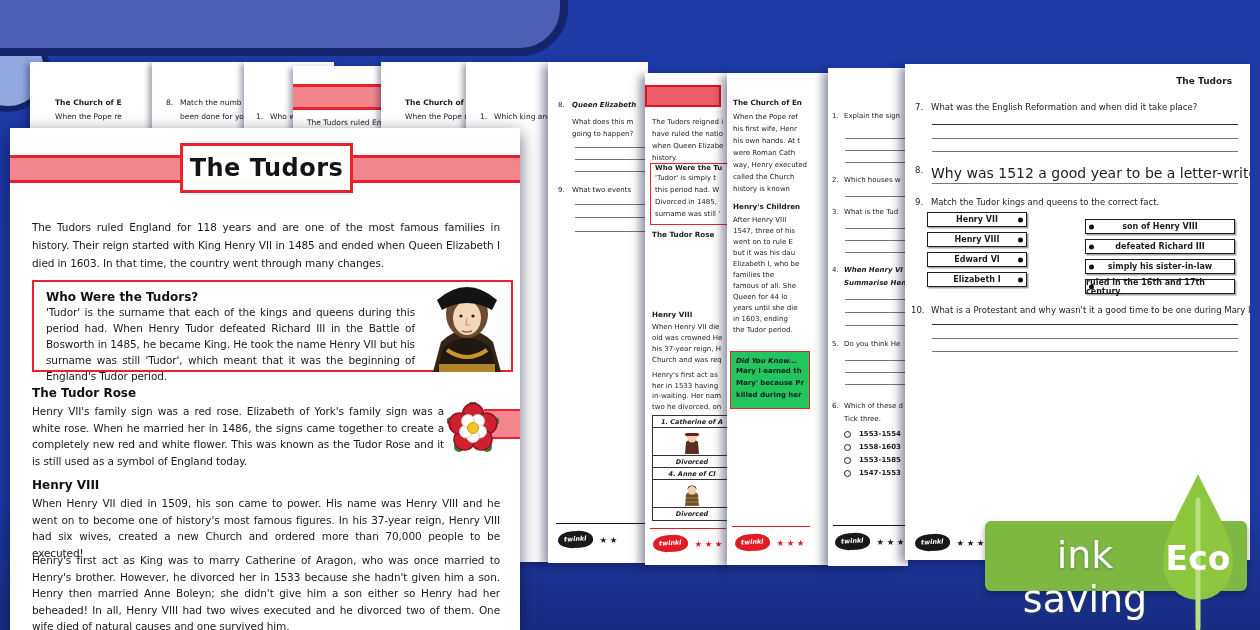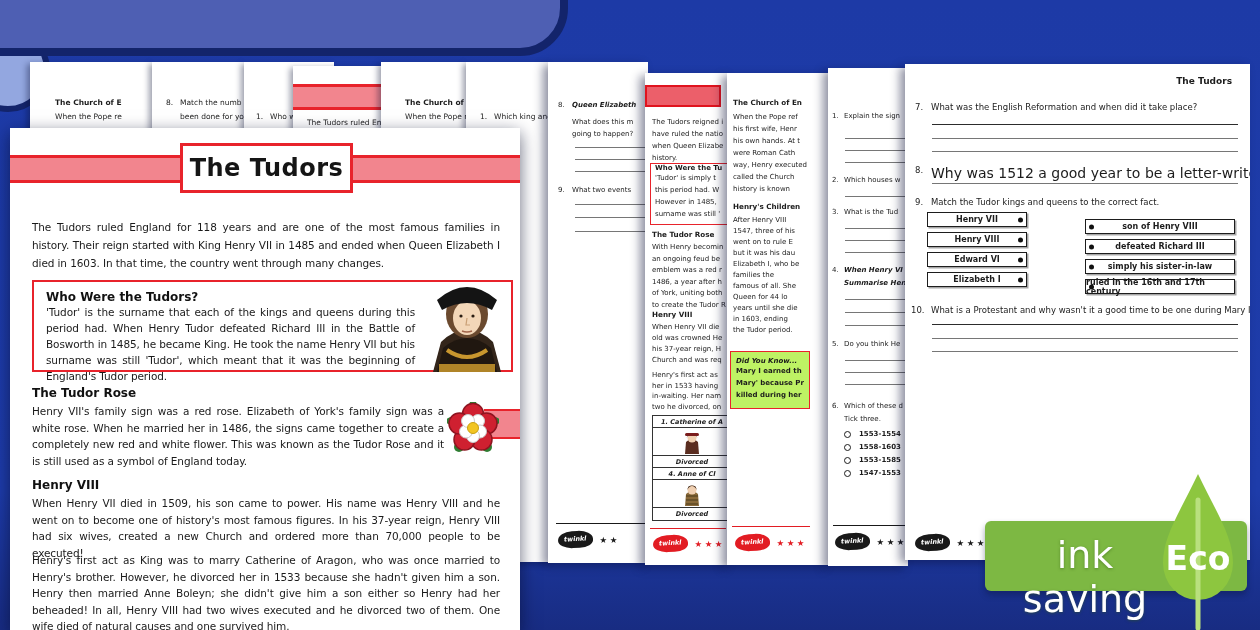--- a/index.html
+++ b/index.html
@@ -98,33 +98,25 @@
         <div class="frag">The Tudors reigned i</div>
         <div class="frag">have ruled the natio</div>
         <div class="frag">when Queen Elizabe</div>
         <div class="frag">history.</div>
       </div>
     <div class="abs" style="left:5px;top:90px;width:86px;height:62px;border:1.5px solid #e8232b;padding:0 4px;">
       <div class="h-small" style="font-size:7px;font-weight:bold;">Who Were the Tu</div>
       <div>
           <div class="frag">'Tudor' is simply t</div>
           <div class="frag">this period had. W</div>
-          <div class="frag">However in 1485,</div>
+          <div class="frag">Divorced in 1485,</div>
           <div class="frag">surname was still '</div>
         </div>
     </div>
     <div class="abs b" style="left:7px;top:157px;font-size:7.2px;">The Tudor Rose</div>
-    <div class="abs" style="left:7px;top:169px;">
-        <div class="frag" style="line-height:11.5px;height:11.5px;">With Henry becomin</div>
-        <div class="frag" style="line-height:11.5px;height:11.5px;">an ongoing feud be</div>
-        <div class="frag" style="line-height:11.5px;height:11.5px;">emblem was a red r</div>
-        <div class="frag" style="line-height:11.5px;height:11.5px;">1486, a year after h</div>
-        <div class="frag" style="line-height:11.5px;height:11.5px;">of York, uniting both</div>
-        <div class="frag" style="line-height:11.5px;height:11.5px;">to create the Tudor R</div>
-      </div>
     <div class="abs b" style="left:7px;top:237px;font-size:7.2px;">Henry VIII</div>
     <div class="abs" style="left:7px;top:249px;">
         <div class="frag" style="line-height:11px;height:11px;">When Henry VII die</div>
         <div class="frag" style="line-height:11px;height:11px;">old was crowned He</div>
         <div class="frag" style="line-height:11px;height:11px;">his 37-year reign, H</div>
         <div class="frag" style="line-height:11px;height:11px;">Church and was req</div>
       </div>
     <div class="abs" style="left:7px;top:297px;">
         <div class="frag" style="line-height:10.5px;height:10.5px;">Henry's first act as</div>
         <div class="frag" style="line-height:10.5px;height:10.5px;">her in 1533 having</div>
@@ -178,21 +170,21 @@
         <div class="frag" style="line-height:11px;height:11px;">went on to rule E</div>
         <div class="frag" style="line-height:11px;height:11px;">but it was his dau</div>
         <div class="frag" style="line-height:11px;height:11px;">Elizabeth I, who be</div>
         <div class="frag" style="line-height:11px;height:11px;">families the</div>
         <div class="frag" style="line-height:11px;height:11px;">famous of all. She</div>
         <div class="frag" style="line-height:11px;height:11px;">Queen for 44 lo</div>
         <div class="frag" style="line-height:11px;height:11px;">years until she die</div>
         <div class="frag" style="line-height:11px;height:11px;">in 1603, ending</div>
         <div class="frag" style="line-height:11px;height:11px;">the Tudor period.</div>
       </div>
-    <div class="abs" style="left:3px;top:278px;width:80px;height:58px;background:#bef264;border:1.5px solid #e8232b;padding:5px 4px 0 5px;">
+    <div class="abs" style="left:3px;top:278px;width:80px;height:58px;background:#22c55e;border:1.5px solid #e8232b;padding:5px 4px 0 5px;">
       <div class="bi" style="font-size:7px;">Did You Know...</div>
       <div>
           <div class="frag b">Mary I earned th</div>
           <div class="frag b">Mary' because Pr</div>
           <div class="frag b">killed during her</div>
         </div>
     </div>
     <div class="rule" style="left:5px;top:453px;width:78px;border-top:1.6px solid #e21c23;"></div>
     <div class="footer" style="left:8px;top:461px;">
       <span class="tw-logo tw-red">twinkl</span>

